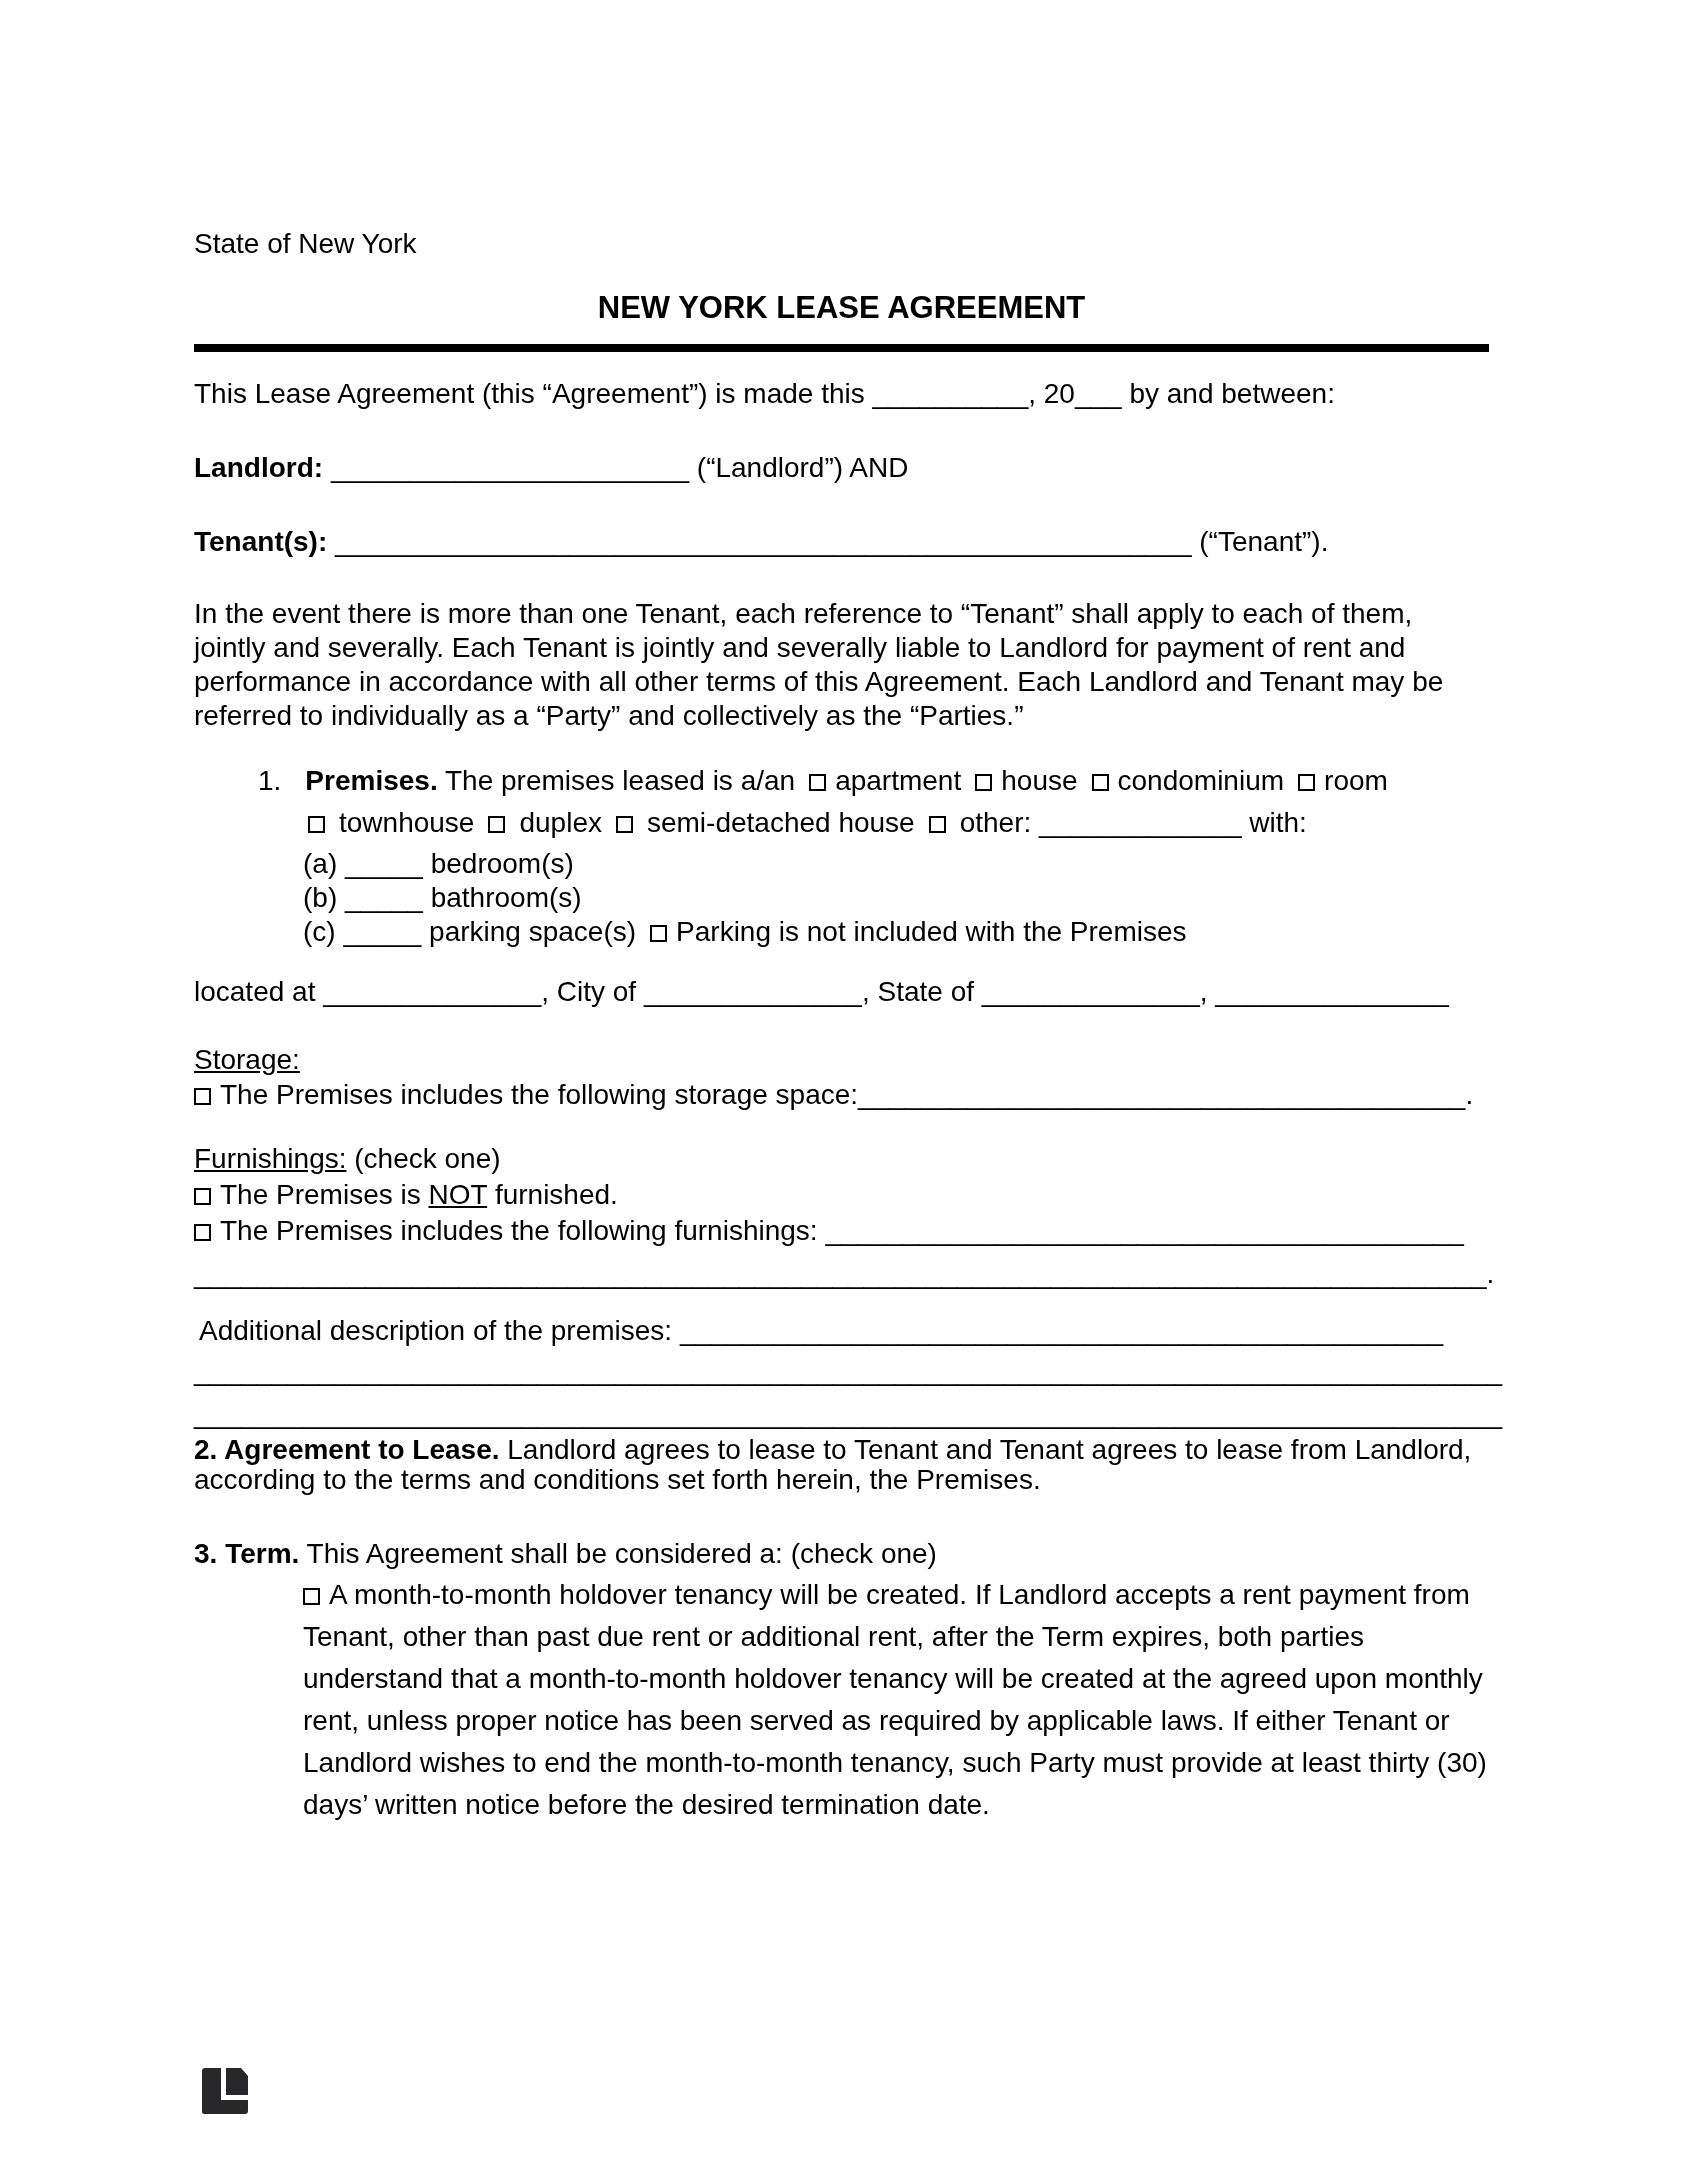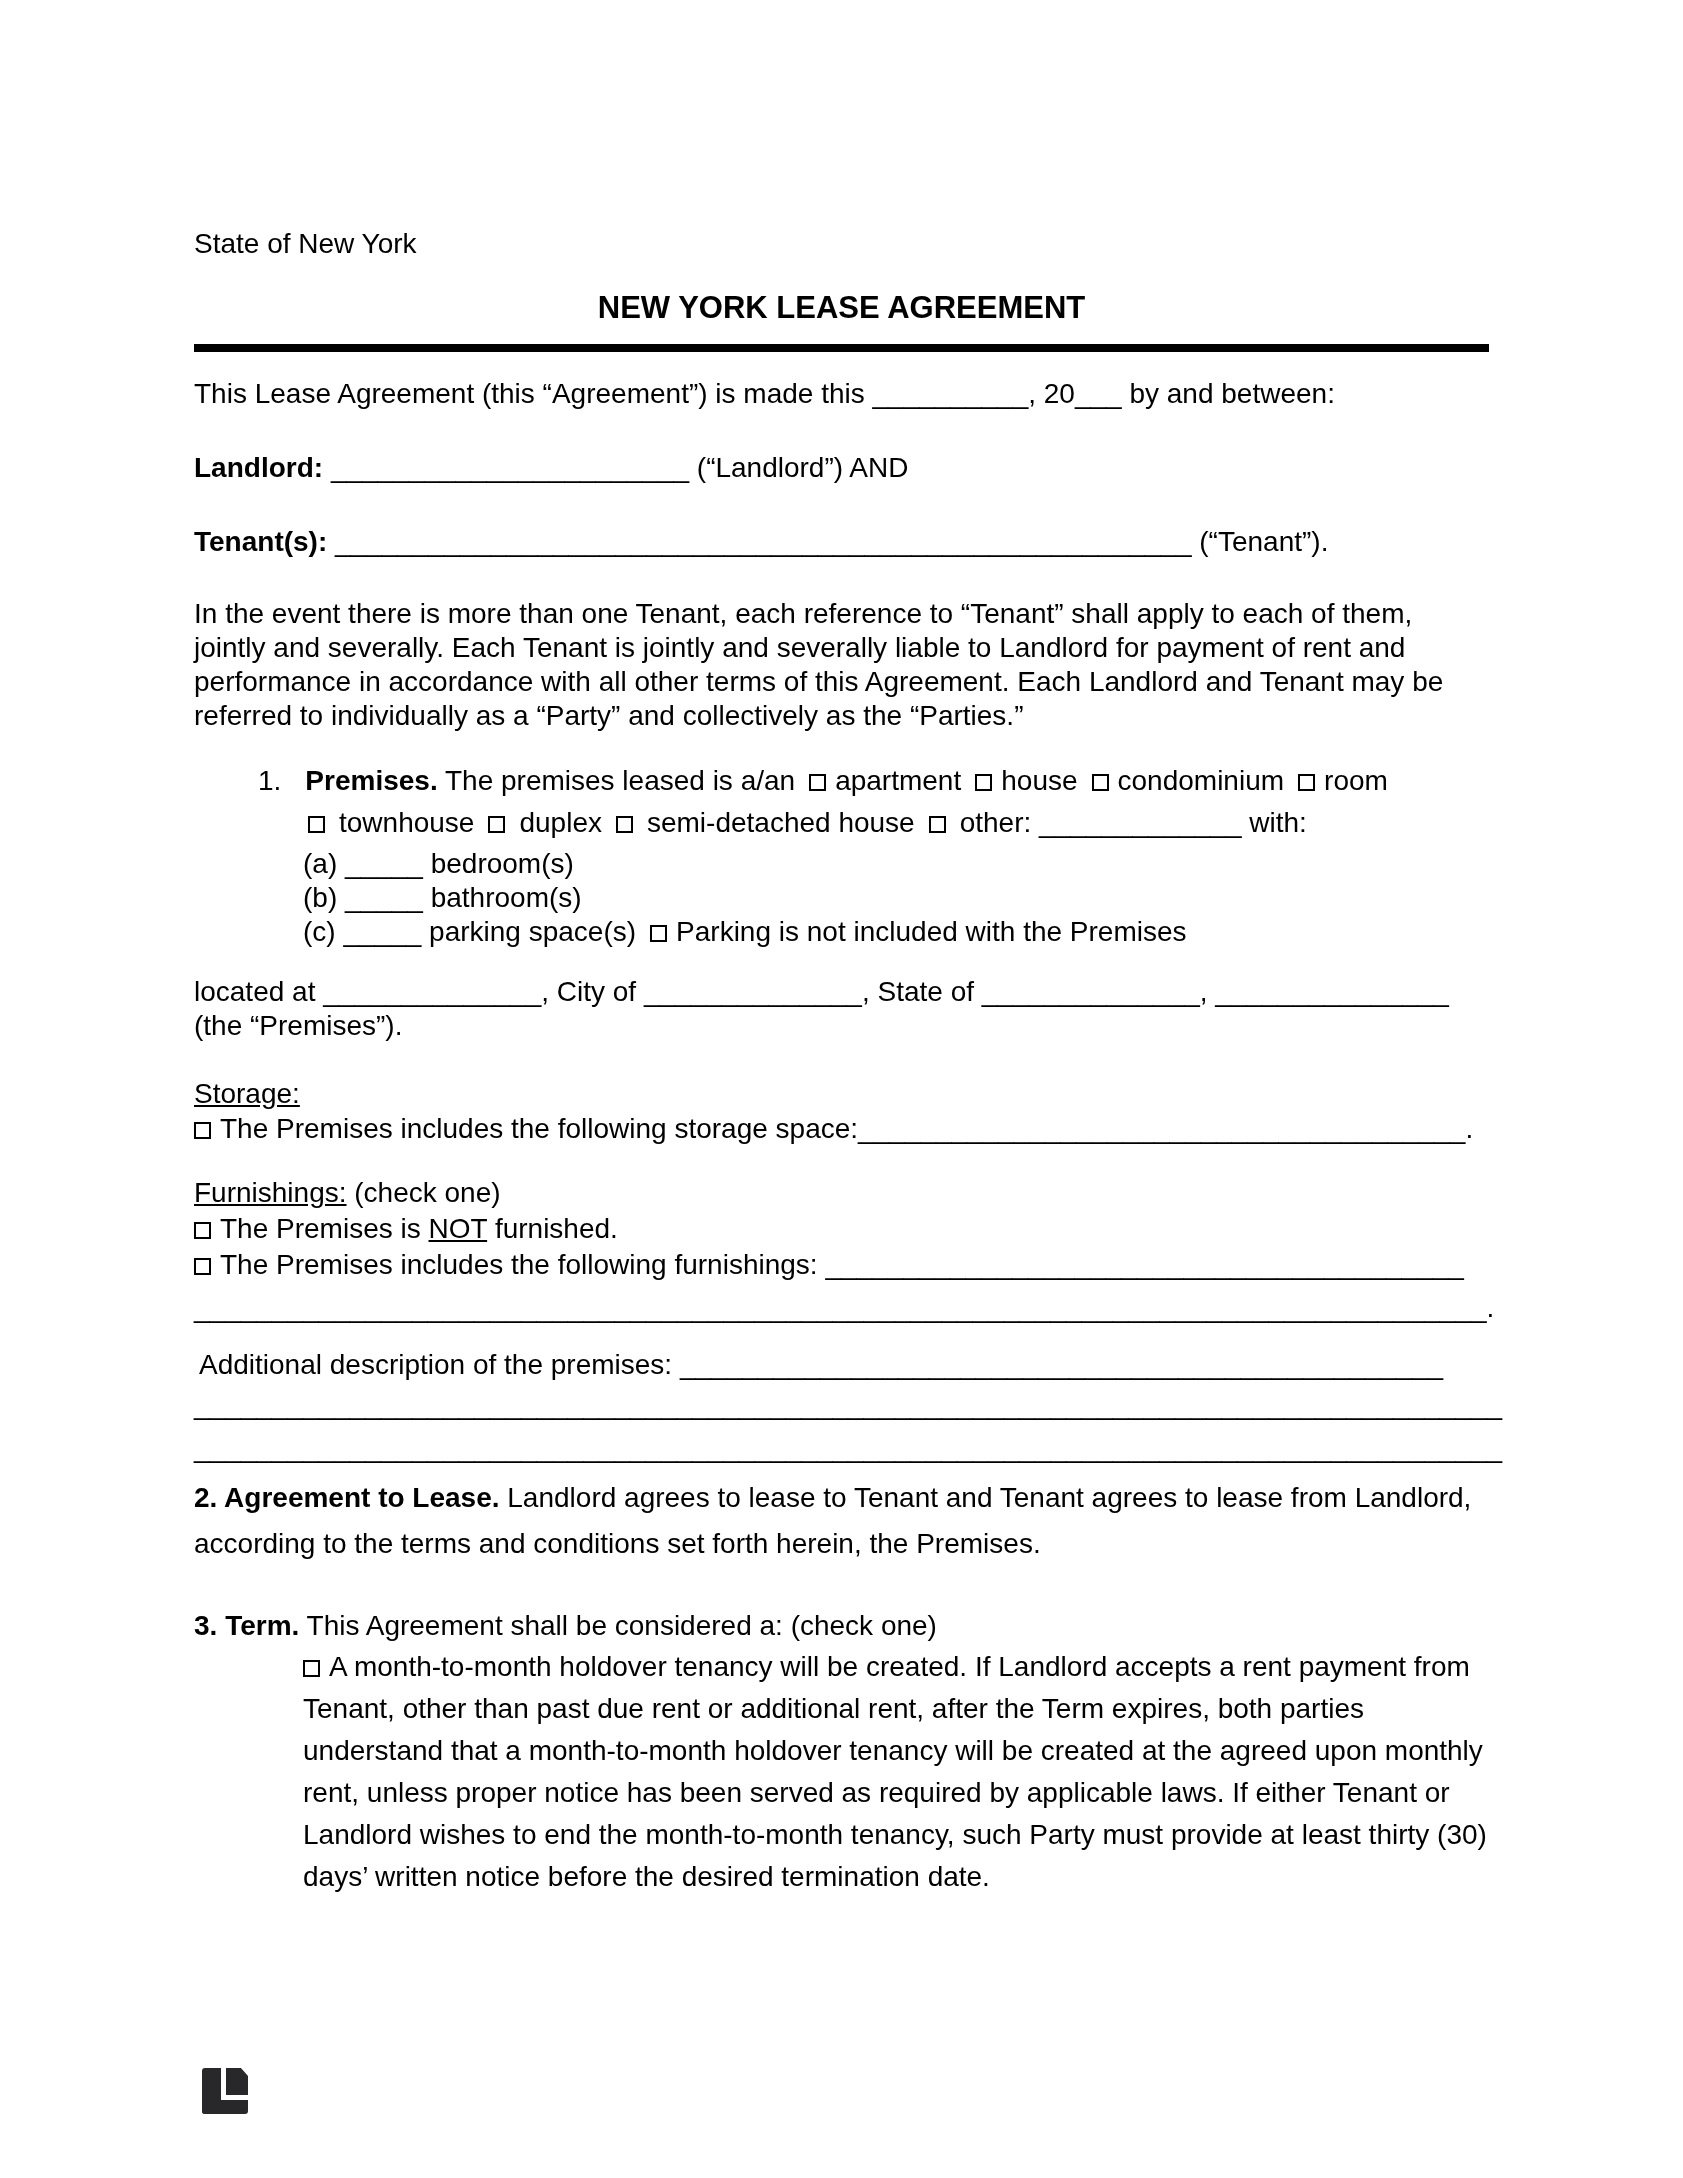--- a/index.html
+++ b/index.html
@@ -59,21 +59,21 @@
   .storage-head { margin-top: 33px; line-height: 35px; }
   .storage-line { line-height: 35px; white-space: nowrap; }
 
   .furn-head  { margin-top: 29px; line-height: 36px; }
   .furn-line  { line-height: 36px; }
   .furn-line3 { margin-top: 7px; line-height: 36px; white-space: nowrap; }
 
   .addl { margin-top: 21px; line-height: 36px; padding-left: 5px; white-space: nowrap; }
   .wide-line { line-height: 43px; white-space: nowrap; }
 
-  .p2 { margin-top: 6px;  line-height: 46px; }
+  .p2 {  line-height: 30px; }
   .p3 { margin-top: 42px; line-height: 34px; }
   .fixed { margin-top: 40px; line-height: 34px; }
   .holdover { margin-top: 3px; margin-left: 109px; line-height: 42px; }
 
   
   .logo { position: absolute; left: 202px; top: 2068px; width: 46px; height: 46px; }
   .lg-left   { position: absolute; left: 0; top: 0; width: 19px; height: 46px; background: #28282b; border-radius: 3px 0 0 3px; }
   .lg-bottom { position: absolute; left: 0; top: 32px; width: 46px; height: 14px; background: #28282b; border-radius: 0 0 3px 3px; }
   .lg-doc    { position: absolute; left: 24px; top: 0; width: 22px; height: 27px; background: #28282b;
                clip-path: polygon(0 0, 68% 0, 100% 30%, 100% 100%, 0 100%); }
@@ -99,21 +99,20 @@
     <div class="prem-a"><span class="num">1.</span><span class="b">Premises.</span> <span>The premises leased is a/an</span><span class="opt"><span class="cb"></span><span>apartment</span></span><span class="opt"><span class="cb"></span><span>house</span></span><span class="opt"><span class="cb"></span><span>condominium</span></span><span class="opt"><span class="cb"></span><span>room</span></span></div>
 
     <div class="prem-b"><span class="opt g2"><span class="cb"></span><span>townhouse</span></span><span class="opt g2"><span class="cb"></span><span>duplex</span></span><span class="opt g2"><span class="cb"></span><span>semi-detached house</span></span><span class="opt g2"><span class="cb"></span><span>other:</span></span> <span>_____________</span> <span>with:</span></div>
 
     <div class="abc abc-first"><span>(a)</span> <span>_____</span> <span>bedroom(s)</span></div>
     <div class="abc"><span>(b)</span> <span>_____</span> <span>bathroom(s)</span></div>
     <div class="abc"><span>(c)</span> <span>_____</span> <span>parking space(s)</span><span class="opt"><span class="cb"></span><span>Parking is not included with the Premises</span></span></div>
 
     <div class="located-wrap">
       <div class="nowrap">located at ______________, City of ______________, State of ______________, _______________</div>
-      <div>(the “Premises”).</div>
     </div>
 
     <div class="storage-head"><span class="u">Storage:</span></div>
     <div class="storage-line"><span class="cb"></span><span>The Premises includes the following storage space:</span><span>_______________________________________.</span></div>
 
     <div class="furn-head"><span class="u">Furnishings:</span> <span>(check one)</span></div>
     <div class="furn-line"><span class="cb"></span><span>The Premises is</span> <span class="u">NOT</span> <span>furnished.</span></div>
     <div class="furn-line"><span class="cb"></span><span>The Premises includes the following furnishings:</span> <span>_________________________________________</span></div>
     <div class="furn-line3">___________________________________________________________________________________.</div>
 

